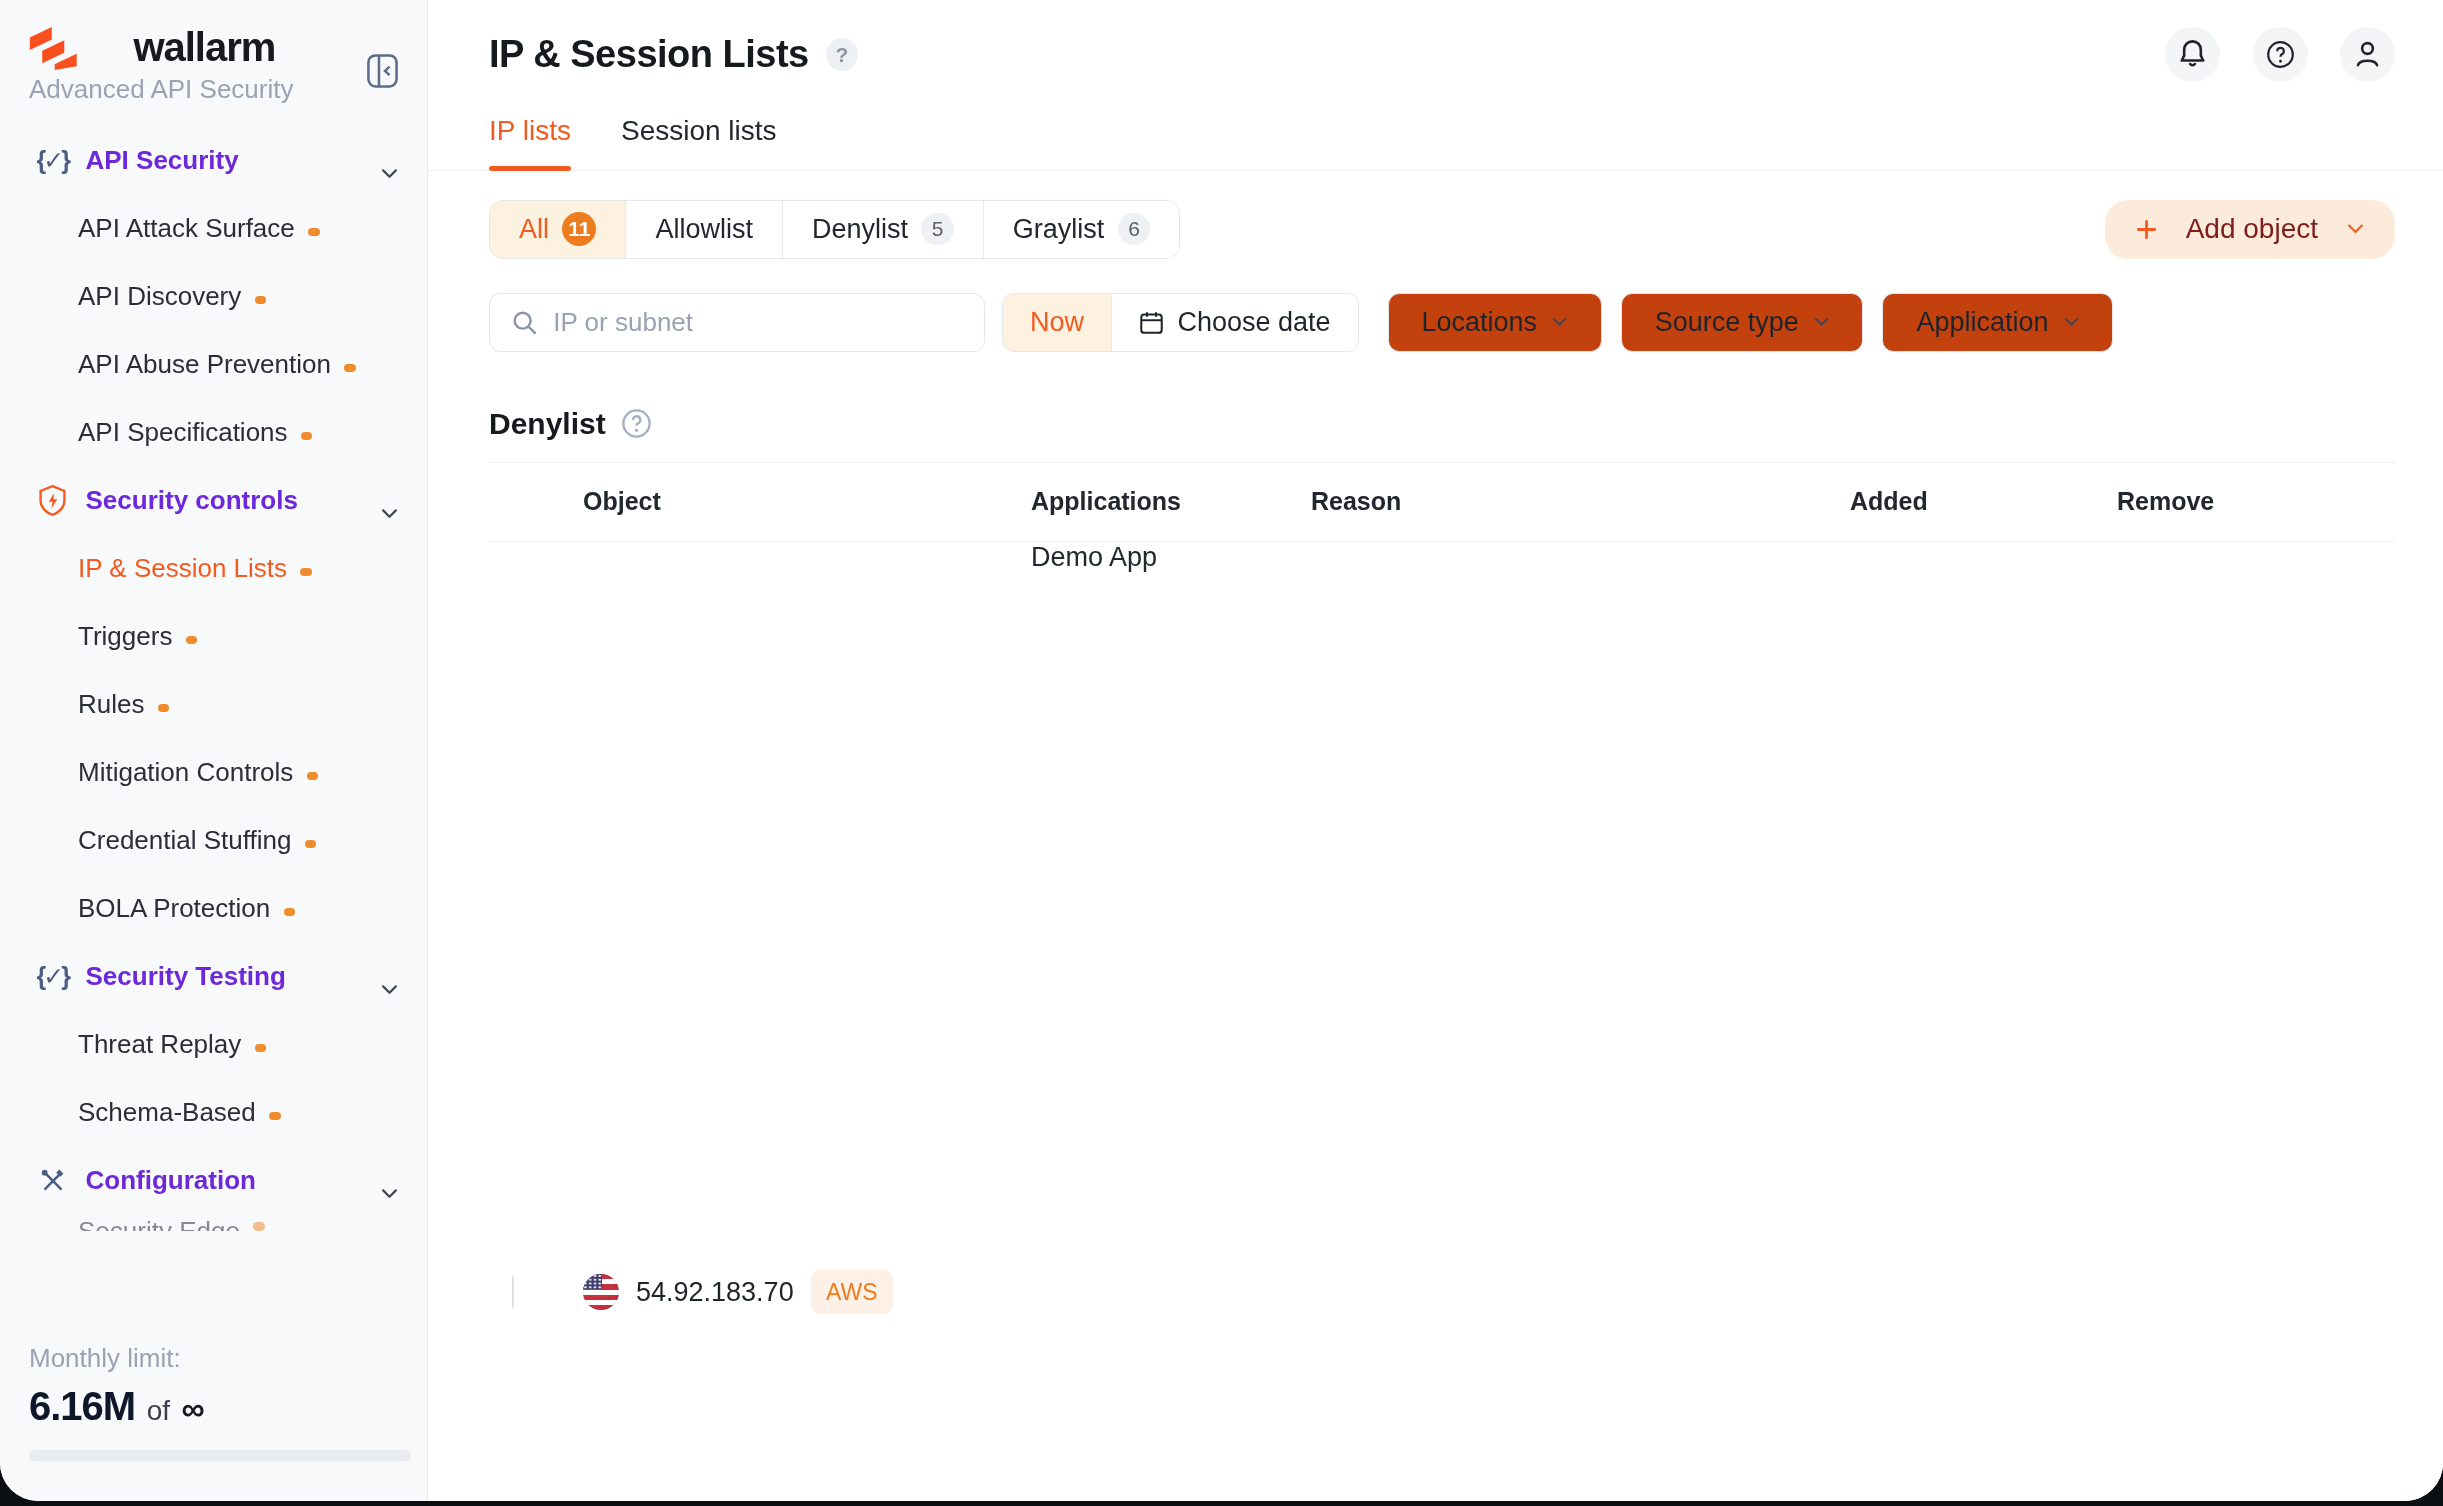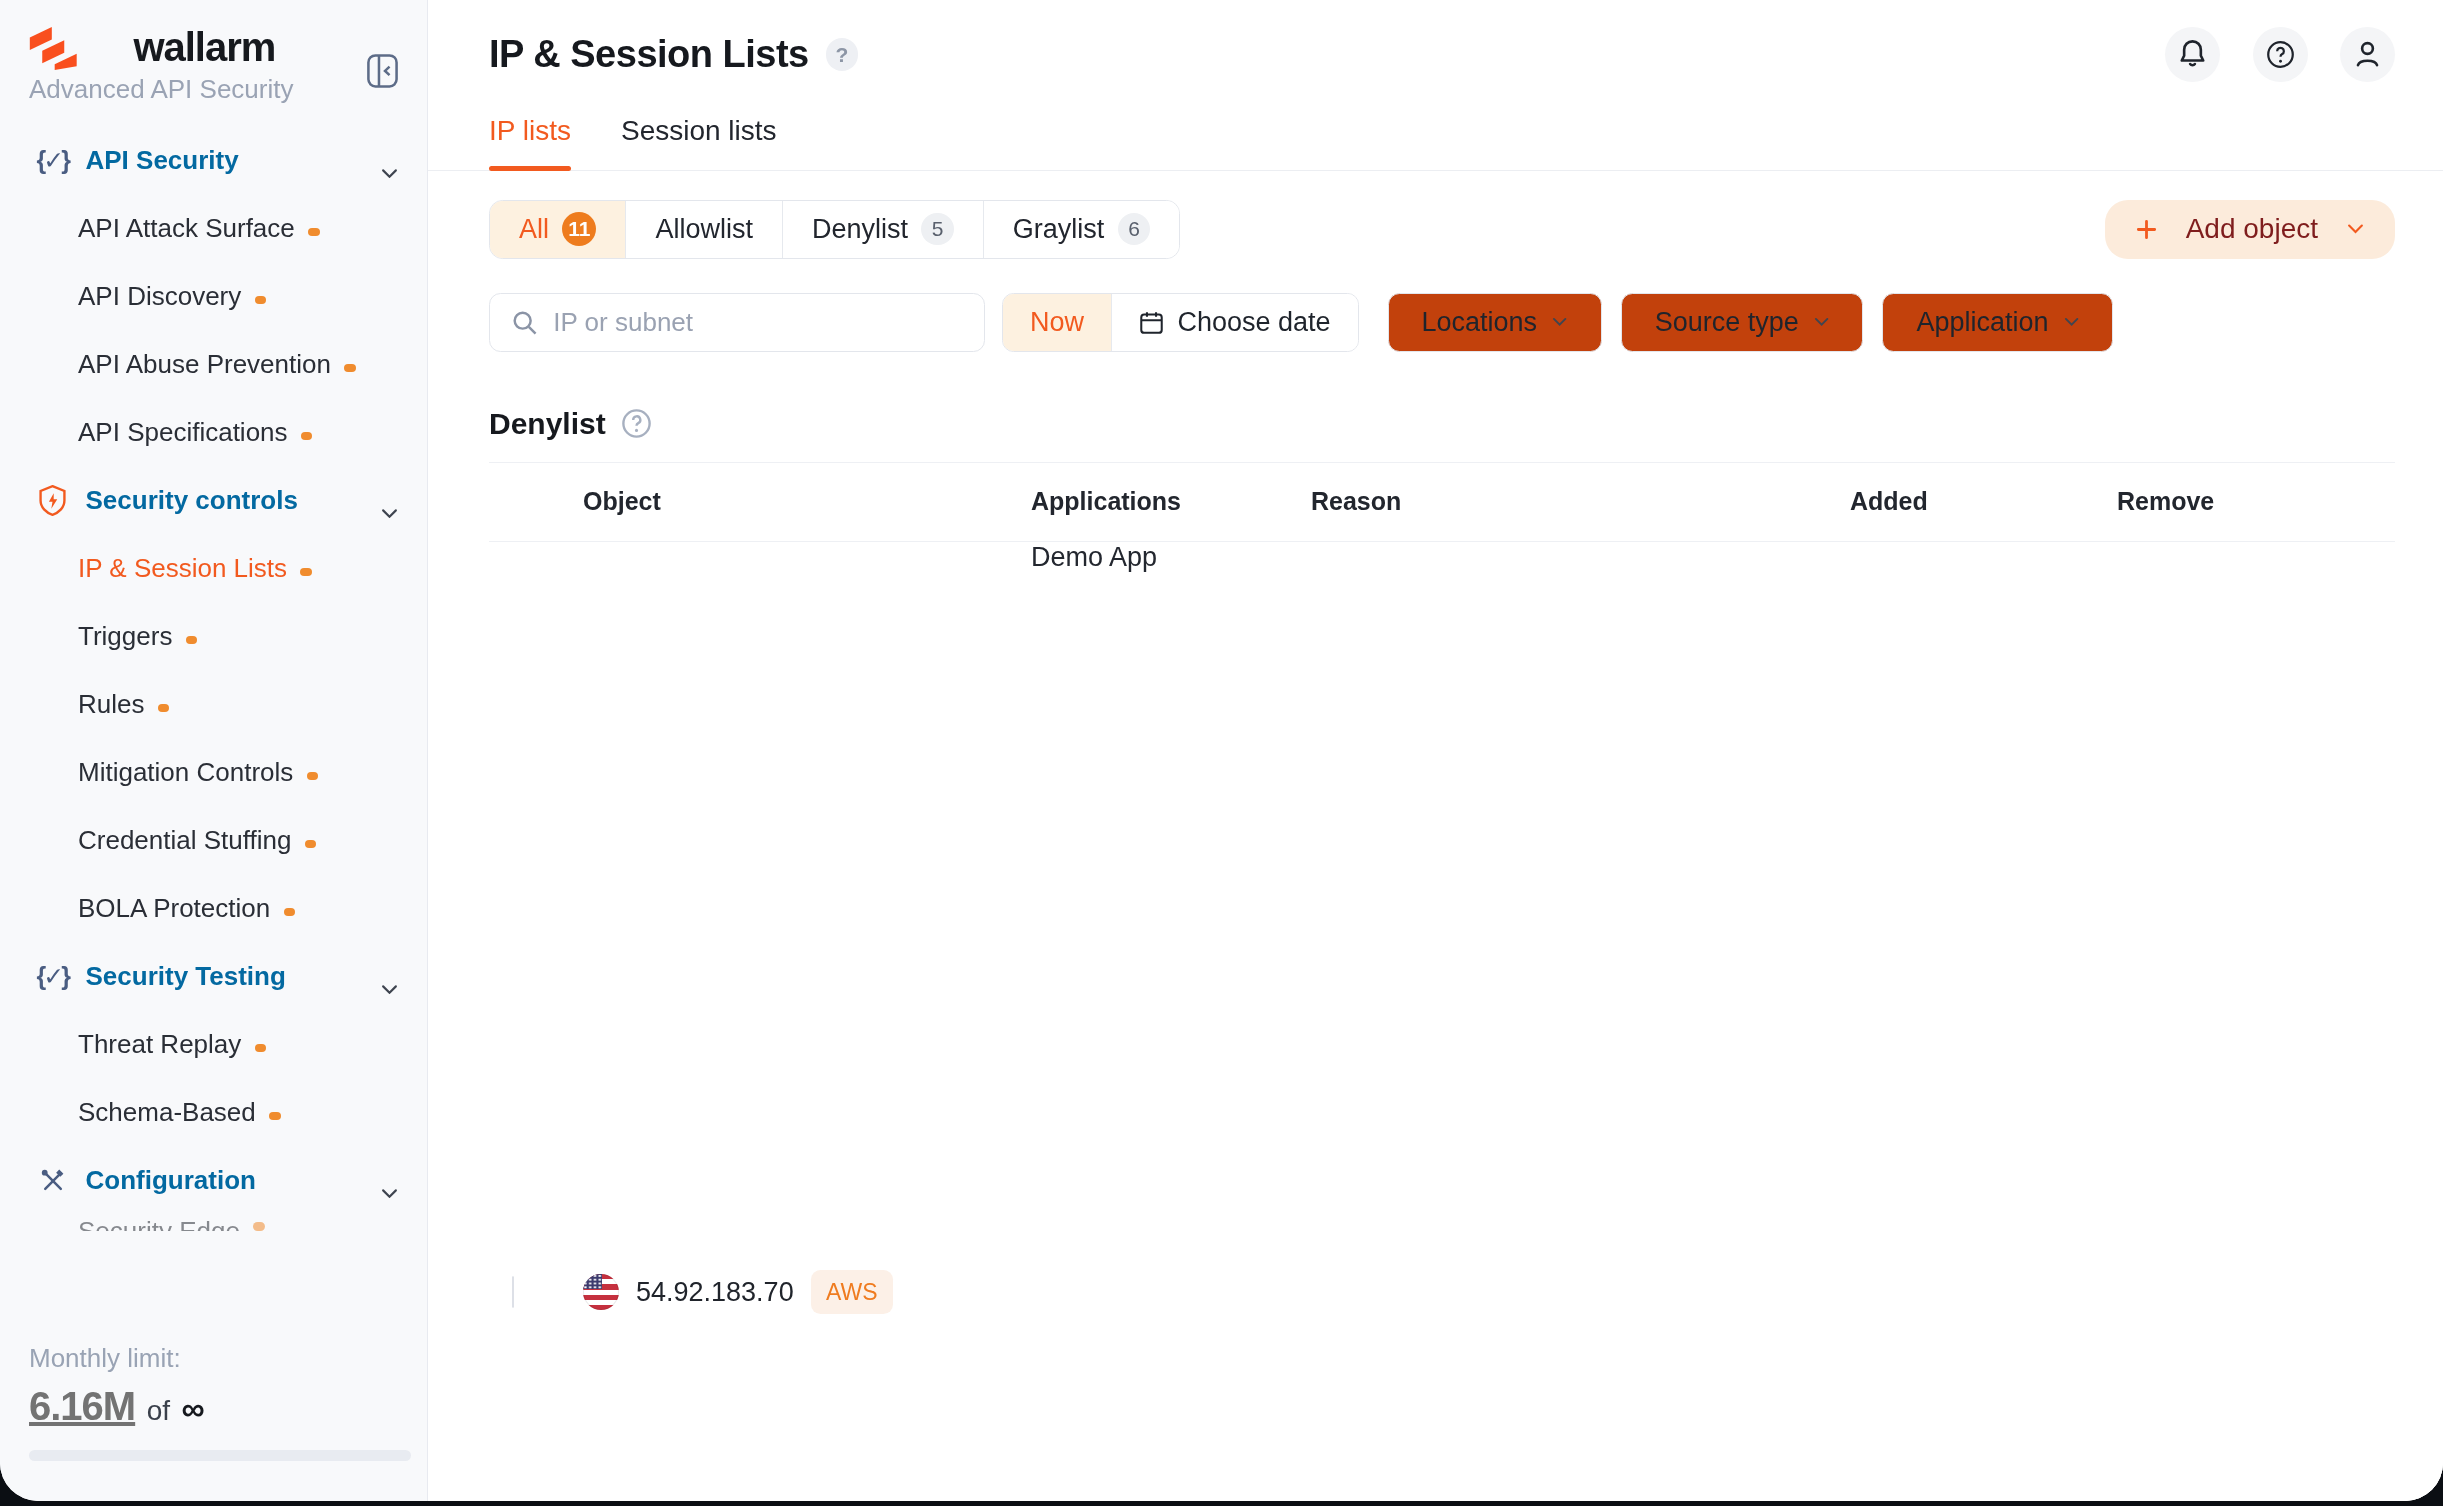--- a/index.html
+++ b/index.html
@@ -11,35 +11,35 @@
   .logo-block { padding:25px 19px 0 29px; position:relative; height:113px; }
   .logo-row { display:flex; align-items:center; gap:13.4px; }
   .logo-mark { width:59px; height:44px; }
   .logo-text { font-size:40px; font-weight:700; color:#16191e; letter-spacing:-1px;margin-left:32px; }
   .logo-sub { margin-top:3.8px; font-size:26px; color:#9aa3b4; }
   .collapse-btn { position:absolute; right:29px; top:54px; width:31px; height:32.5px; cursor:pointer; }
 
   .nav { display:flex; flex-direction:column; padding-top:13.4px; flex:0 1 auto; overflow:hidden; }
   .side-item { height:68px; display:flex; align-items:center; cursor:pointer; position:relative; }
   .side-item.section { padding-left:36px; }
-  .side-item.section .s-label { font-size:26px; font-weight:600; color:#0369a1; margin-left:17px; }
+  .side-item.section .s-label { font-size:26px; font-weight:600; color:#6d28d9; margin-left:17px; }
   .s-icon { width:32.5px; height:32.5px; display:flex; align-items:center; justify-content:center; }
   .s-icon .braces { font-size:25px; font-weight:600; color:#4a5d82; letter-spacing:-2.9px; }
   .chev { position:absolute; right:29px; top:50%; transform:translateY(-50%); width:17px; height:11.5px; }
   .side-item.child { padding-left:78px; }
   .side-item.child .c-label { font-size:26px; color:#2a2e36; }
   .side-item.child.active .c-label { color:#f25a1f; }
   .side-item.child.clipped { height:17px; overflow:hidden; opacity:.55; align-items:flex-start; }
   .side-item.child.clipped .c-label { line-height:34px; }
   .o-dot { width:11.5px; height:8.6px; border-radius:5.7px; background:#f08c2e; margin-left:13.4px; margin-top:7.6px; display:inline-block; }
 
   .limit-block { margin-top:auto; padding:0 29px 40px 29px; }
   .limit-label { font-size:26px; color:#99a3b4; }
   .limit-value-row { margin-top:9.6px; display:flex; align-items:baseline; gap:11.5px; }
-  .limit-value { font-size:40px; font-weight:700; color:#737373; letter-spacing:-1px;text-decoration:underline; }
+  .limit-value { font-size:40px; font-weight:700; color:#0f172a; letter-spacing:-1px; }
   .limit-of { font-size:28px; color:#3a404b; }
   .limit-inf { font-size:32.5px; color:#16191e; font-weight:600; }
   .limit-bar { margin-top:21px; width:382px; height:11.5px; border-radius:5.7px; background:#e8ebf1; }
 
   
   .main { flex:1; padding:0 48px 0 61px; position:relative; overflow:hidden; background:#fff; }
   .topbar { margin-top:27px; display:flex; align-items:center; }
   .page-title { font-size:38px; font-weight:650; color:#16191e; letter-spacing:-0.5px; }
   .title-help { width:32.5px; height:32.5px; border-radius:50%; background:#eef0f4; color:#8d96a6; font-size:21px; font-weight:600; display:flex; align-items:center; justify-content:center; margin-left:17px; cursor:pointer; }
   .top-icons { margin-left:auto; display:flex; gap:32.5px; }

